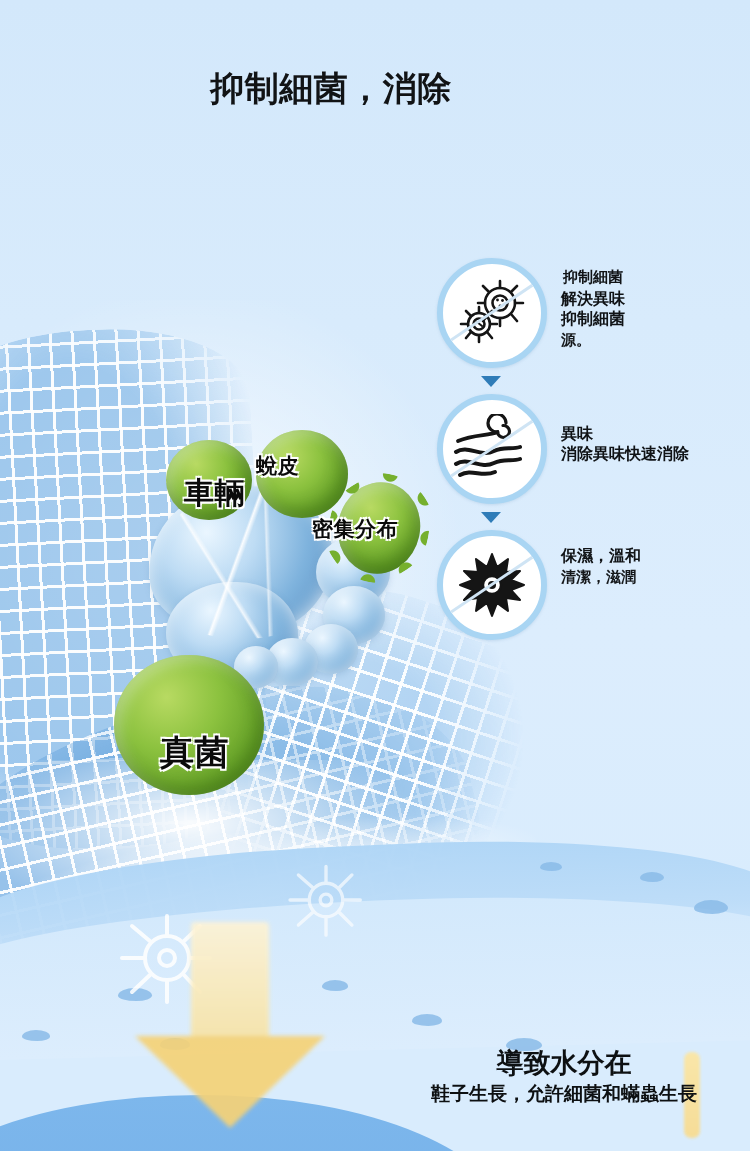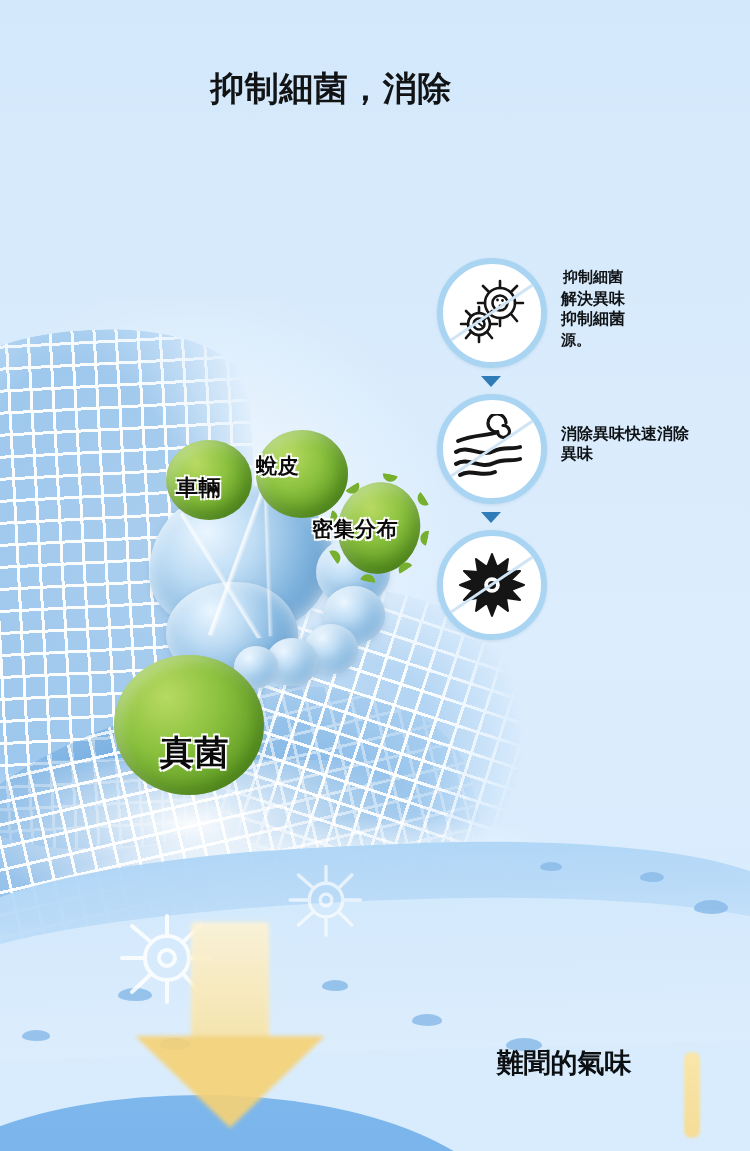--- a/index.html
+++ b/index.html
@@ -133,21 +133,21 @@
   .germ.g2{left:256px;top:430px;width:92px;height:88px;}
   .germ.g3{left:338px;top:482px;width:82px;height:92px;transform:rotate(12deg);}
   .germ.g4{left:114px;top:655px;width:150px;height:140px;}
 
   .germ-label{
     position:absolute;font-weight:bold;color:#0b0b0b;letter-spacing:.5px;
     text-shadow:-1.6px -1.6px 0 #fff, 1.6px -1.6px 0 #fff, -1.6px 1.6px 0 #fff, 1.6px 1.6px 0 #fff,
                  0 0 3px rgba(255,255,255,.9);
     white-space:nowrap;
   }
-  .gl-1{left:176px;top:473px;font-size:22px;}
+  .gl-1{left:184px;top:473px;font-size:30px;}
   .gl-2{left:256px;top:452px;font-size:21px;}
   .gl-3{left:312px;top:515px;font-size:21px;}
   .gl-4{left:160px;top:730px;font-size:34px;}
 
   
   .head-wrap{position:absolute;left:0;top:0;width:662px;text-align:center;}
   .h1{
     margin:0;padding-top:66px;font-size:34px;line-height:1.32;font-weight:bold;
     color:#111315;letter-spacing:.5px;
   }
@@ -305,47 +305,52 @@
             <path d="M56 9 a9 9 0 1 0 -8.5 9 a6 6 0 1 0 5.5 -6.5" stroke-width="3.2"></path>
             <path d="M47.5 18 C38 22 24 20 8 27" stroke-width="3.8"></path>
             <path d="M6 38 C18 30 30 44 44 37 C54 32 62 36 70 33" stroke-width="4"></path>
             <path d="M6 50 C18 42 30 56 44 49 C54 44 62 48 70 45" stroke-width="4"></path>
             <path d="M10 61 C22 54 32 64 45 58" stroke-width="4"></path>
           </g>
         </svg>
         <div class="slash"></div>
       </div>
       <div class="ftext">
+        <div class="ftitle">異味</div>
         <div class="ftitle">消除異味快速消除</div>
-        <div class="ftitle">異味</div>
       </div>
     </div>
 
     <div class="sep">
       <div class="tri"></div>
     </div>
 
     <div class="feature f3">
       <div class="fcircle">
         <svg width="72" height="70" viewBox="0 0 72 70">
           <g fill="#151515" stroke="#151515" stroke-width="2" stroke-linejoin="round">
             <path d="M36 4 L41 17 L52 9 L50 22 L64 21 L55 30 L68 35 L55 40 L64 50 L50 48 L52 61 L41 53 L36 66 L31 53 L20 61 L22 48 L8 50 L17 40 L4 35 L17 30 L8 21 L22 22 L20 9 L31 17 Z"></path>
           </g>
           <circle cx="36" cy="35" r="9" fill="#ffffff" stroke="#151515" stroke-width="2.4"></circle>
           <circle cx="36" cy="35" r="4" fill="#151515"></circle>
         </svg>
         <div class="slash"></div>
       </div>
+      <div class="ftext">
+        <div class="ftitle">保濕，溫和</div>
+        <div class="fsub">清潔，滋潤</div>
+      </div>
     </div>
 
   </div>
 
   <div class="yarrow">
     <div class="stem"></div>
     <div class="headt"></div>
   </div>
   <div class="ybar"></div>
 
   <div class="bottom-copy">
-    <div class="bc1">難聞的氣味</div>
+    <div class="bc1">導致水分在</div>
+    <div class="bc3">鞋子生長，允許細菌和蟎蟲生長</div>
   </div>
 
 </div>
 
 </body></html>

